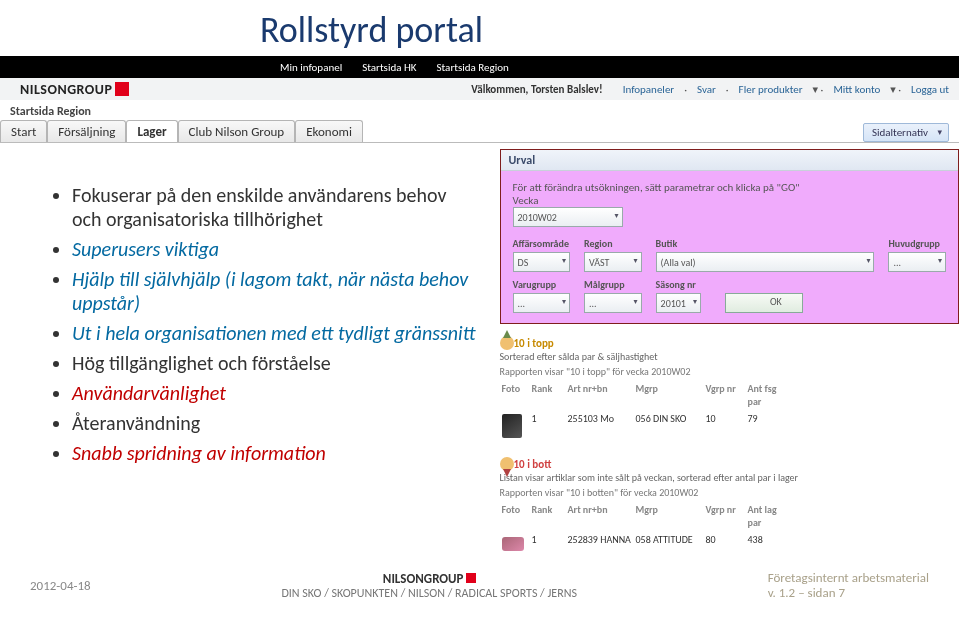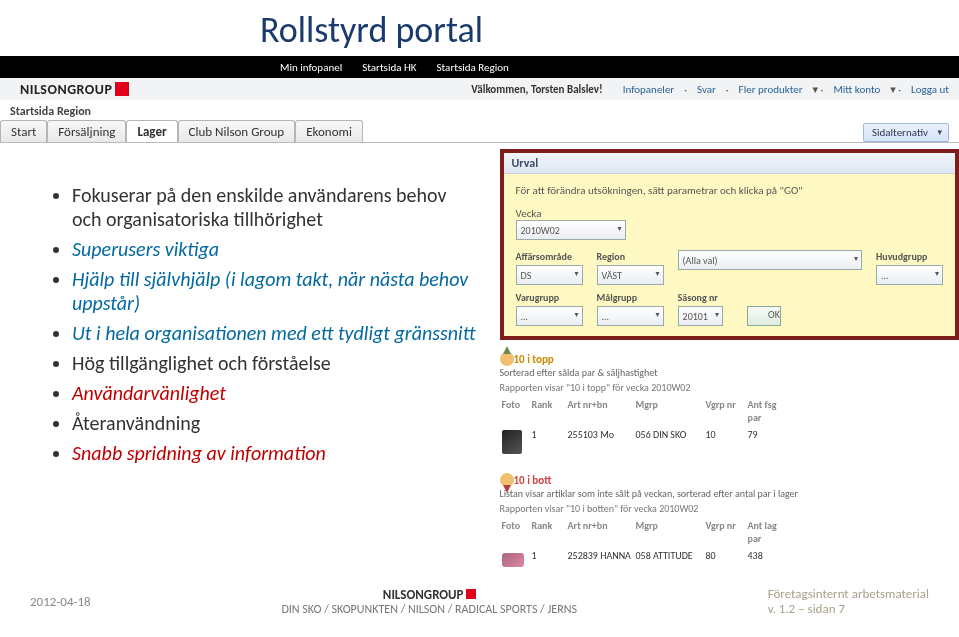--- a/index.html
+++ b/index.html
@@ -17,28 +17,28 @@
   .tab.active { background:#fff; font-weight:bold; }
   .sidealt { margin-left:auto; background:linear-gradient(#eaf1fb,#d5e4f7); border:1px solid #9fb9d9; border-radius:2px; padding:2px 20px 2px 8px; font-size:11px; color:#335; position:relative; }
   .sidealt:after{content:"▾"; position:absolute; right:6px; top:2px; font-size:9px; color:#446;}
   .tabline { border-bottom:1px solid #bbb; display:flex; align-items:flex-end; padding-right:10px;}
   .logo { display:flex; align-items:center; font-weight:bold; font-size:14px; letter-spacing:0.5px; color:#222; padding:0 10px; }
   .logo .sq{ width:14px; height:14px; background:#e1001a; margin-left:3px; display:inline-block;}
   .bullets { list-style:disc; padding-left:22px; font-size:20px; color:#333; margin-top:30px;}
   .bullets li { margin-bottom:6px; line-height:1.2;}
   .bullets .em1 { color:#0369a1; font-style:italic; }
   .bullets .em2 { color:#c00000; font-style:italic; }
-  .panel { border:4px solid #7f1d1d; background:#fef9c3; }
+  .panel { border:1px solid #7f1d1d; background:#f0abfc; }
   .panel .ptitle { background:linear-gradient(#f0f4fa,#e0e7f2); border-bottom:1px solid #c8d0da; padding:3px 8px; font-weight:bold; color:#3a4a6a; font-size:12px;}
   .panel .pbody { padding:10px 12px; font-size:11px; color:#555;}
   .fgrid { display:grid; grid-template-columns: repeat(5, 1fr); gap:6px 14px; margin-top:10px;}
   .fgrid label { font-size:10px; color:#555; font-weight:bold; display:block; margin-bottom:2px;}
   .sel { border:1px solid #9aa; background:linear-gradient(#fff,#eaeef2); font-size:10px; height:18px; padding:0 14px 0 4px; position:relative; display:flex; align-items:center;}
   .sel:after{content:"▾"; position:absolute; right:3px; top:2px; font-size:8px; color:#556;}
-  .okbtn { border:1px solid #8a9; background:linear-gradient(#f7faf5,#e0ece0); font-size:10px; height:18px; width:32px; text-align:right; line-height:16px; margin-left:6px;}
+  .okbtn { border:1px solid #8a9; background:linear-gradient(#f7faf5,#e0ece0); font-size:10px; height:18px; width:32px; text-align:left; line-height:16px; margin-left:6px;padding-left:44px;}
   .goline{display:flex;align-items:flex-end;gap:18px;}
   .report { margin-top:12px; font-size:10px; }
   .report .rtitle { color:#c78a00; font-weight:bold; font-size:11px;}
   .report .rtitle2 { color:#d04040; font-weight:bold; font-size:11px;}
   .report .sub{color:#666;}
   .report .hdr{color:#777; margin-top:2px;}
   .rtbl{ display:grid; grid-template-columns: 30px 36px 68px 70px 42px 46px; font-size:10px; margin-top:2px;}
   .rtbl .h{color:#888; font-weight:bold;}
   .rtbl div{padding:2px 2px;}
   .rhead{display:flex;align-items:center;}
@@ -98,34 +98,35 @@
       <li><span>Återanvändning</span></li>
       <li><span class="em2">Snabb spridning av information</span></li>
     </ul>
   </div>
 
   <div class="right">
     <div class="panel">
       <div class="ptitle">Urval</div>
       <div class="pbody">
         <div>För att förändra utsökningen, sätt parametrar och klicka på "GO"</div>
-        <div style="margin-top:10px;">
+        <div style="">
           <label>Vecka</label>
           <div class="sel" style="width:90px">2010W02</div>
         </div>
         <div class="fgrid">
           <div>
               <label>Affärsområde</label>
               <div class="sel">DS</div>
             </div>
           <div>
               <label>Region</label>
               <div class="sel">VÄST</div>
             </div>
           <div style="grid-column:span 2">
+              <label>Butik</label>
               <div class="sel">(Alla val)</div>
             </div>
           <div>
               <label>Huvudgrupp</label>
               <div class="sel">...</div>
             </div>
           <div>
               <label>Varugrupp</label>
               <div class="sel">...</div>
             </div>

